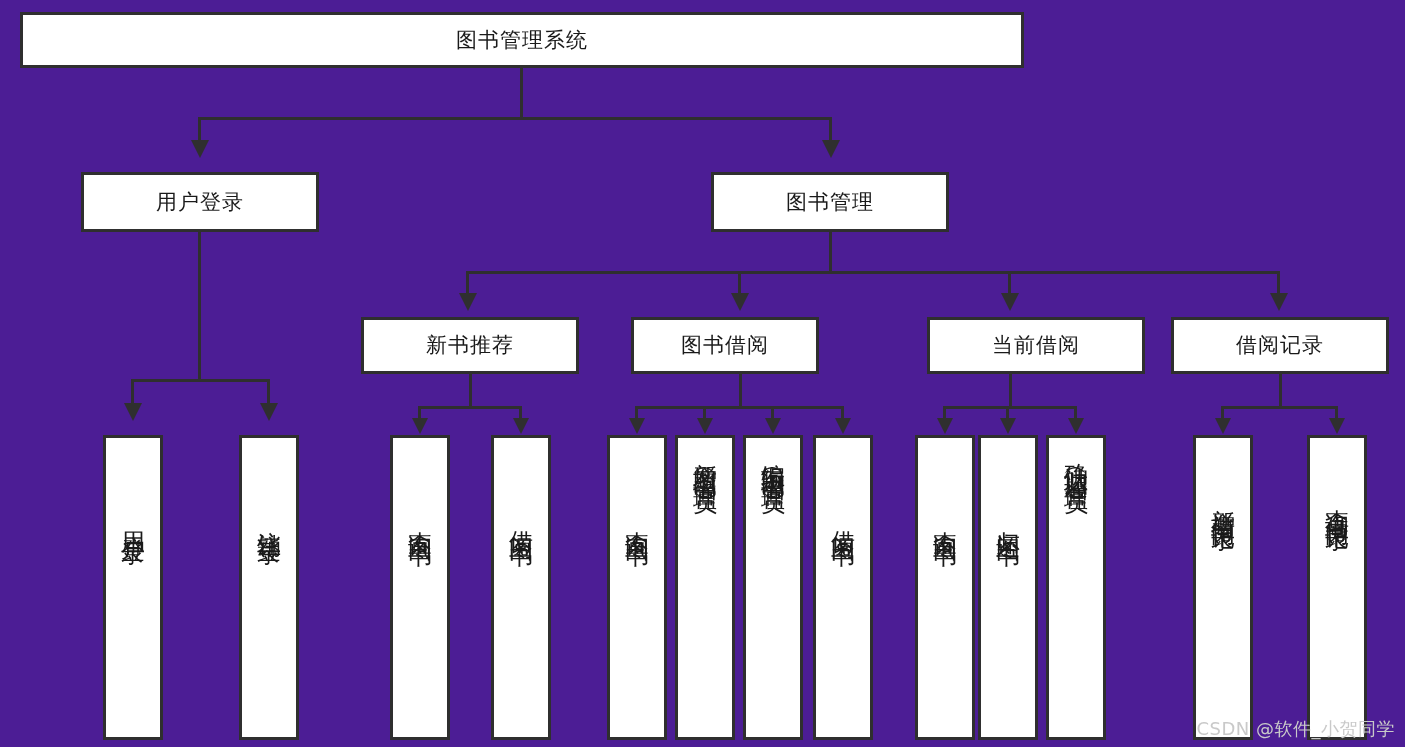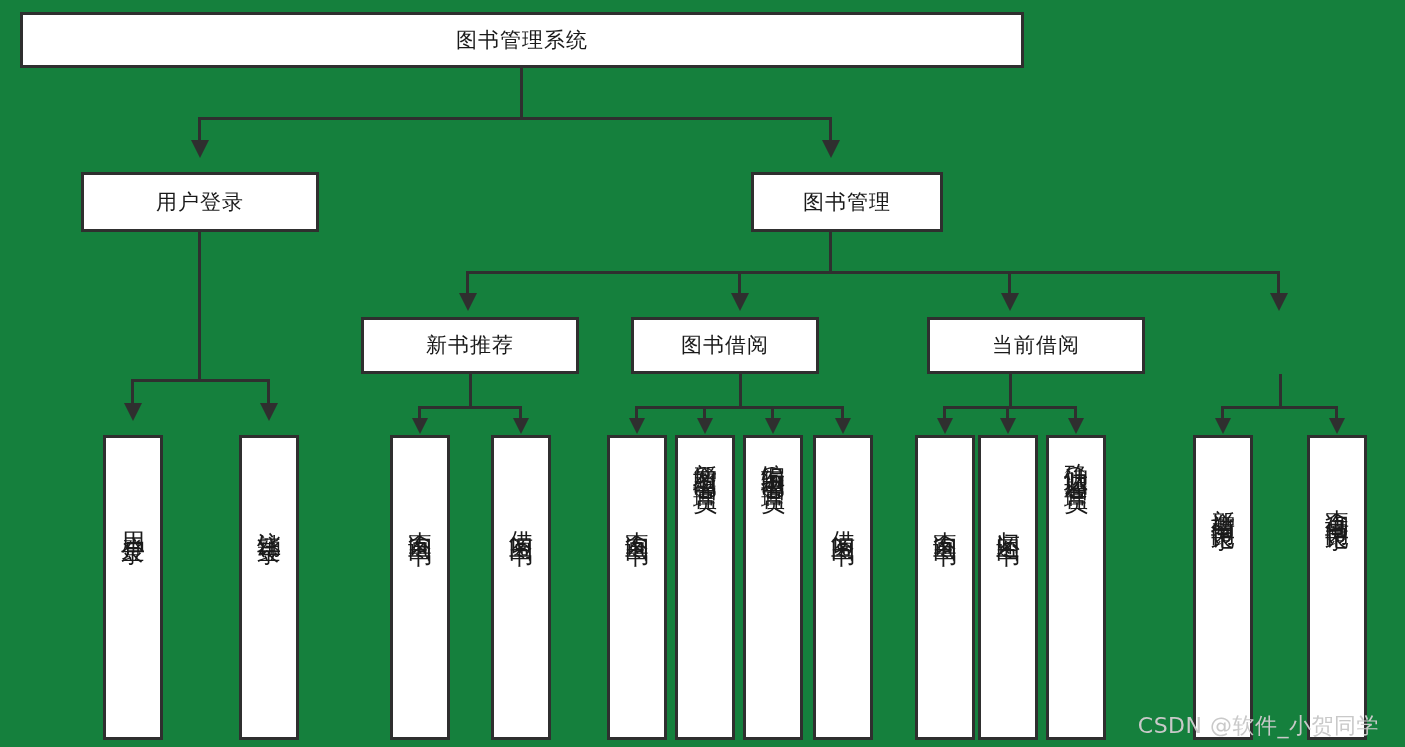--- a/index.html
+++ b/index.html
@@ -5,21 +5,21 @@
 <style>
   html,body{margin:0;padding:0;background:#ffffff;}
   body{
     font-family:"DejaVu Sans","Liberation Sans",sans-serif;
     color:#1a1a1a;
   }
   #diagram{
     position:relative;
     width:1405px;
     height:747px;
-    background:#15803d;
+    background:#4c1d95;
     overflow:hidden;
     text-decoration:underline;
   }
   
   .node{
     position:absolute;
     box-sizing:border-box;
     background:#ffffff;
     border:3px solid #2f2f2f;
     display:flex;
@@ -68,23 +68,23 @@
   }
   .arrow.small{
     border-left-width:8px;
     border-right-width:8px;
     border-top-width:16px;
   }
 
   
   #watermark{
     position:absolute;
-    right:26px;
+    right:10px;
     bottom:6px;
-    font-size:22px;
+    font-size:18px;
     color:#c9c9c9;
     letter-spacing:0.5px;
     white-space:nowrap;
     pointer-events:none;
   }
 </style>
 </head>
 <body>
 
 <div id="diagram">
@@ -97,21 +97,21 @@
   <div class="hline" style="left:198px; top:117px; width:634px; height:3px;"></div>
   <div class="vline" style="left:198px; top:117px; width:3px; height:25px;"></div>
   <div class="vline" style="left:829px; top:117px; width:3px; height:25px;"></div>
   <div class="arrow" style="left:191px; top:140px;"></div>
   <div class="arrow" style="left:822px; top:140px;"></div>
 
   <div class="node" style="left:81px; top:172px; width:238px; height:60px;">
     <span class="label">用户登录</span>
   </div>
 
-  <div class="node" style="left:711px; top:172px; width:192px; height:60px;margin-left:40px;">
+  <div class="node" style="left:711px; top:172px; width:238px; height:60px;">
     <span class="label">图书管理</span>
   </div>
 
   <div class="vline" style="left:198px; top:232px; width:3px; height:150px;"></div>
   <div class="hline" style="left:131px; top:379px; width:139px; height:3px;"></div>
   <div class="vline" style="left:131px; top:379px; width:3px; height:26px;"></div>
   <div class="vline" style="left:267px; top:379px; width:3px; height:26px;"></div>
   <div class="arrow" style="left:124px; top:403px;"></div>
   <div class="arrow" style="left:260px; top:403px;"></div>
 
@@ -128,20 +128,23 @@
 
   <div class="node" style="left:361px; top:317px; width:218px; height:57px;">
     <span class="label">新书推荐</span>
   </div>
   <div class="node" style="left:631px; top:317px; width:188px; height:57px;">
     <span class="label">图书借阅</span>
   </div>
   <div class="node" style="left:901px; top:317px; width:218px; height:57px;margin-left:26px;">
     <span class="label">当前借阅</span>
   </div>
+  <div class="node" style="left:1171px; top:317px; width:218px; height:57px;">
+    <span class="label">借阅记录</span>
+  </div>
 
   <div class="vline" style="left:469px; top:374px; width:3px; height:35px;"></div>
   <div class="hline" style="left:418px; top:406px; width:104px; height:3px;"></div>
   <div class="vline" style="left:418px; top:406px; width:3px; height:14px;"></div>
   <div class="vline" style="left:519px; top:406px; width:3px; height:14px;"></div>
   <div class="arrow small" style="left:412px; top:418px;"></div>
   <div class="arrow small" style="left:513px; top:418px;"></div>
 
   <div class="vline" style="left:739px; top:374px; width:3px; height:35px;"></div>
   <div class="hline" style="left:635px; top:406px; width:209px; height:3px;"></div>

